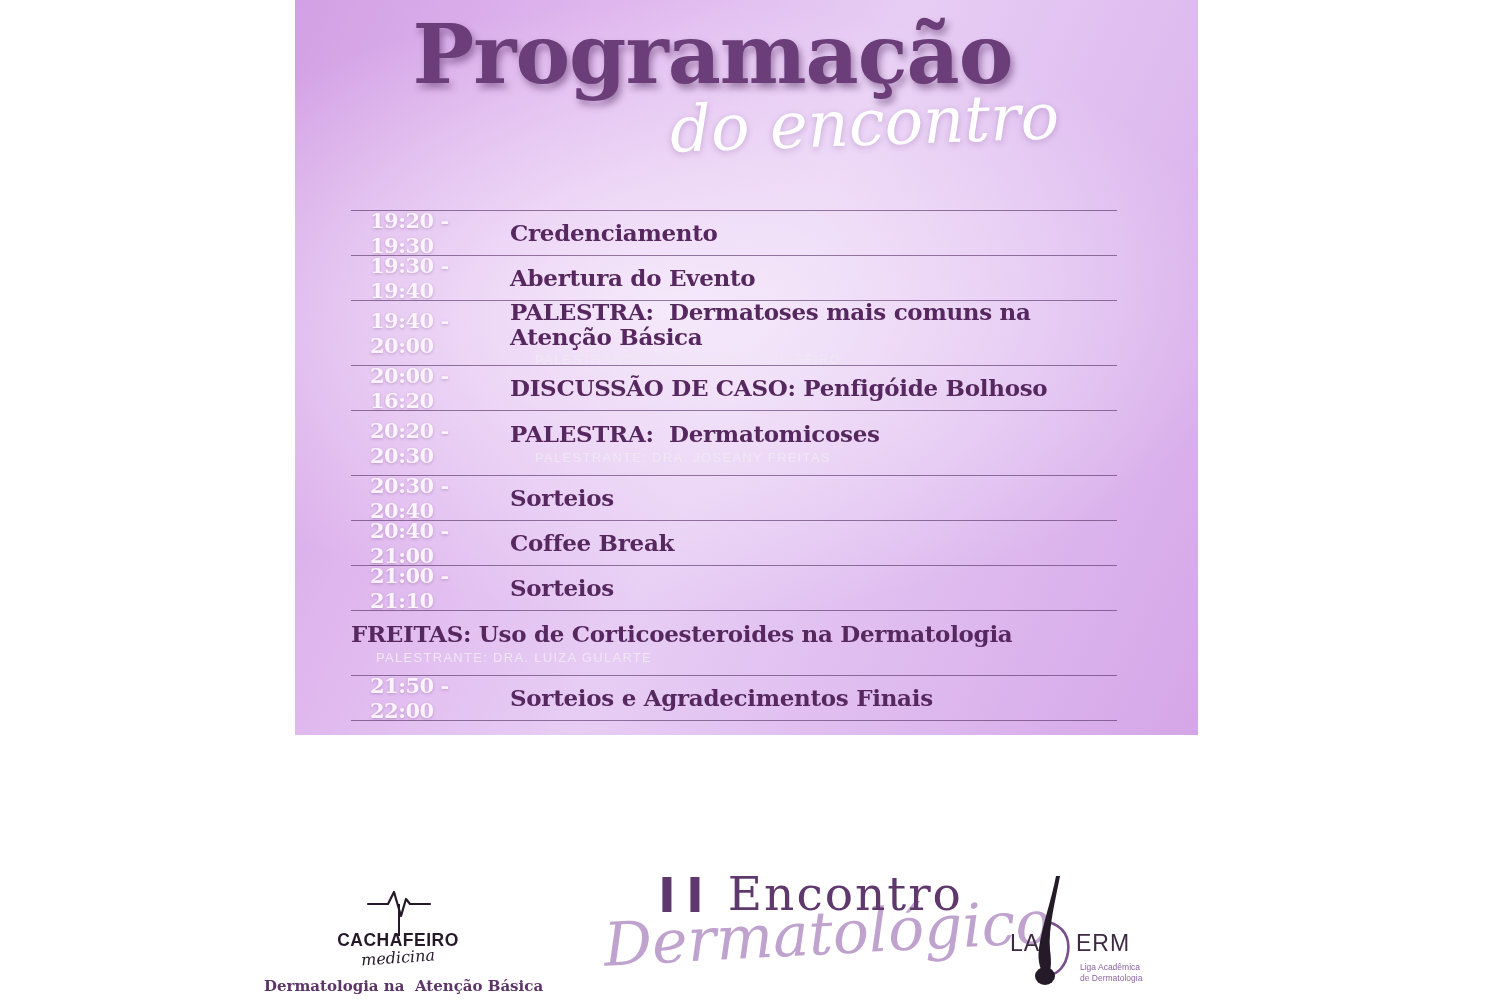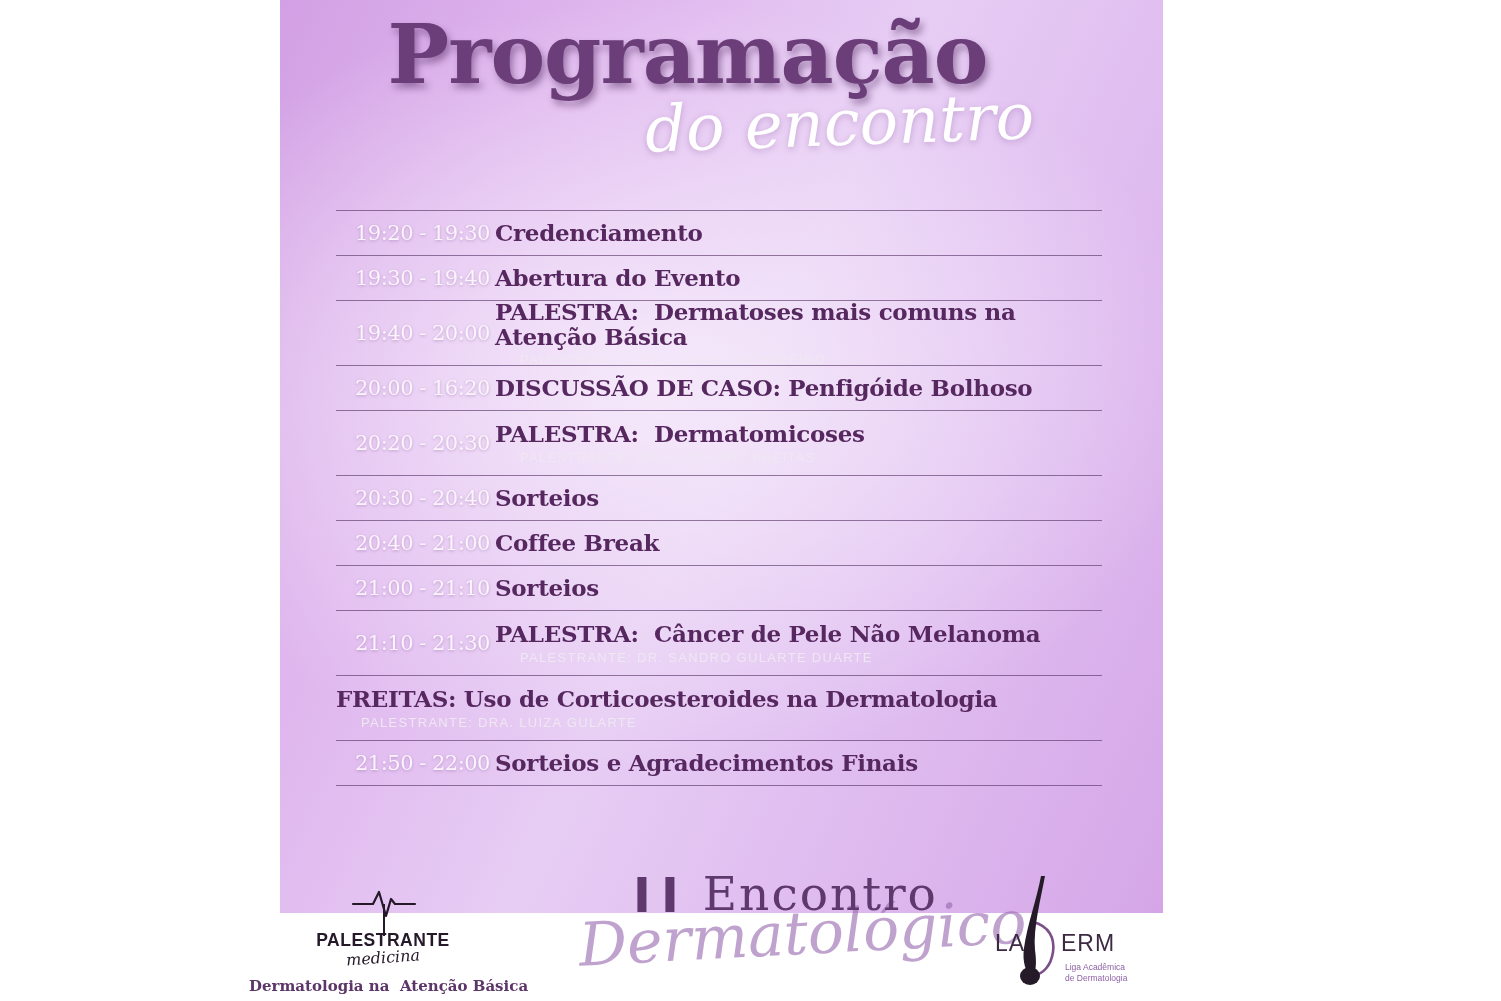--- a/index.html
+++ b/index.html
@@ -1,24 +1,25 @@
 <!DOCTYPE html>
 <html><head>
 <meta charset="utf-8">
 <style>
   html,body{margin:0;padding:0;}
   body{
     width:1501px;height:1001px;background:#ffffff;overflow:hidden;
     font-family:"DejaVu Serif", serif;position:relative;
   }
   .poster{
-    position:absolute;left:280px;top:0;width:883px;height:913px;
+    position:absolute;left:295px;top:0;width:883px;height:735px;
     background:
       radial-gradient(90% 60% at 42% 42%, rgba(246,235,251,.95) 0%, rgba(246,235,251,0) 70%),
       linear-gradient(115deg,#d2a0e4 0%,#dfb6ee 25%,#e7cdf4 50%,#debaef 75%,#d5a6e7 100%);
+    padding-left: 20px;
   }
   
   .title{
     position:absolute;top:6px;left:0;width:100%;text-align:center;
     transform:translateX(-34px);
     font-family:"DejaVu Serif", serif;font-weight:700;font-size:82px;
     letter-spacing:-1px;color:#6b3e7a;
     text-shadow:3px 5px 7px rgba(70,30,85,.45);
   }
   .subtitle{
@@ -32,21 +33,21 @@
     position:absolute;left:56px;top:210px;width:766px;
     border-bottom:1.5px solid rgba(80,45,95,.6);
   }
   .row{
     display:flex;align-items:center;height:45px;box-sizing:border-box;
     border-top:1.5px solid rgba(80,45,95,.6);
   }
   .row.has-speaker{height:65px;}
   .time{
     flex:none;width:140px;padding-left:19px;
-    font-family:"DejaVu Serif", serif;font-weight:400;font-size:21px;
+    font-family:"DejaVu Serif", serif;font-weight:700;font-size:21px;
     letter-spacing:-.5px;color:#fbf4fd;
     text-shadow:0 1px 3px rgba(110,60,125,.35);
   }
   .titlewrap{flex:1;min-width:0;}
   .item-title{
     font-family:"DejaVu Serif", serif;font-weight:700;font-size:23px;
     letter-spacing:-.3px;color:#56285f;white-space:pre-wrap;line-height:1.1;
   }
   .speaker{
     margin-top:3px;padding-left:25px;
@@ -172,27 +173,20 @@
     </div>
 
     <div class="row">
       <div class="time">21:00 - 21:10</div>
       <div class="titlewrap">
         <div class="item-title">Sorteios</div>
 
       </div>
     </div>
 
-    <div class="row has-speaker">
-      <div class="time">21:10 - 21:30</div>
-      <div class="titlewrap">
-        <div class="item-title">PALESTRA:  Câncer de Pele Não Melanoma</div>
-        <div class="speaker">PALESTRANTE: DR. SANDRO GULARTE DUARTE</div>
-      </div>
-    </div>
 
     <div class="row has-speaker">
       <div class="titlewrap">
         <div class="item-title">FREITAS: Uso de Corticoesteroides na Dermatologia</div>
         <div class="speaker">PALESTRANTE: DRA. LUIZA GULARTE</div>
       </div>
     </div>
 
     <div class="row">
       <div class="time">21:50 - 22:00</div>
@@ -207,21 +201,21 @@
     <span class="ii">II</span><span class="encontro">Encontro</span>
   </div>
   <div class="script2">Dermatológico</div>
   <div class="tagline">Dermatologia na  Atenção Básica</div>
 
   <div class="guadalajara">
     <svg width="120" height="50" viewBox="0 0 120 50">
       <polyline points="30,16 50,16 56,4 63,28 68,11 72,16 92,16" fill="none" stroke="#251829" stroke-width="2.2" stroke-linejoin="round" stroke-linecap="round"></polyline>
       <line x1="61" y1="16" x2="61" y2="48" stroke="#251829" stroke-width="2"></line>
     </svg>
-    <div class="guada-name">PALESTRANTE</div>
+    <div class="guada-name">CACHAFEIRO</div>
     <div class="guada-sub">medicina</div>
   </div>
 
   <div class="laderm">
     <span class="la">LA</span>
     <svg width="50" height="112" viewBox="0 0 50 112">
       <path d="M22,46 C38,50 44,62 42,76 C40,90 32,98 22,100" fill="none" stroke="#7a4f8a" stroke-width="2.6" stroke-linecap="round"></path>
       <path d="M30,0 C26,22 16,50 13,72 C11,86 15,96 20,101 C25,98 26,88 24,74 C22,52 30,22 34,0 Z" fill="#241a28"></path>
       <ellipse cx="19" cy="100" rx="10" ry="9" fill="#241a28"></ellipse>
     </svg>

